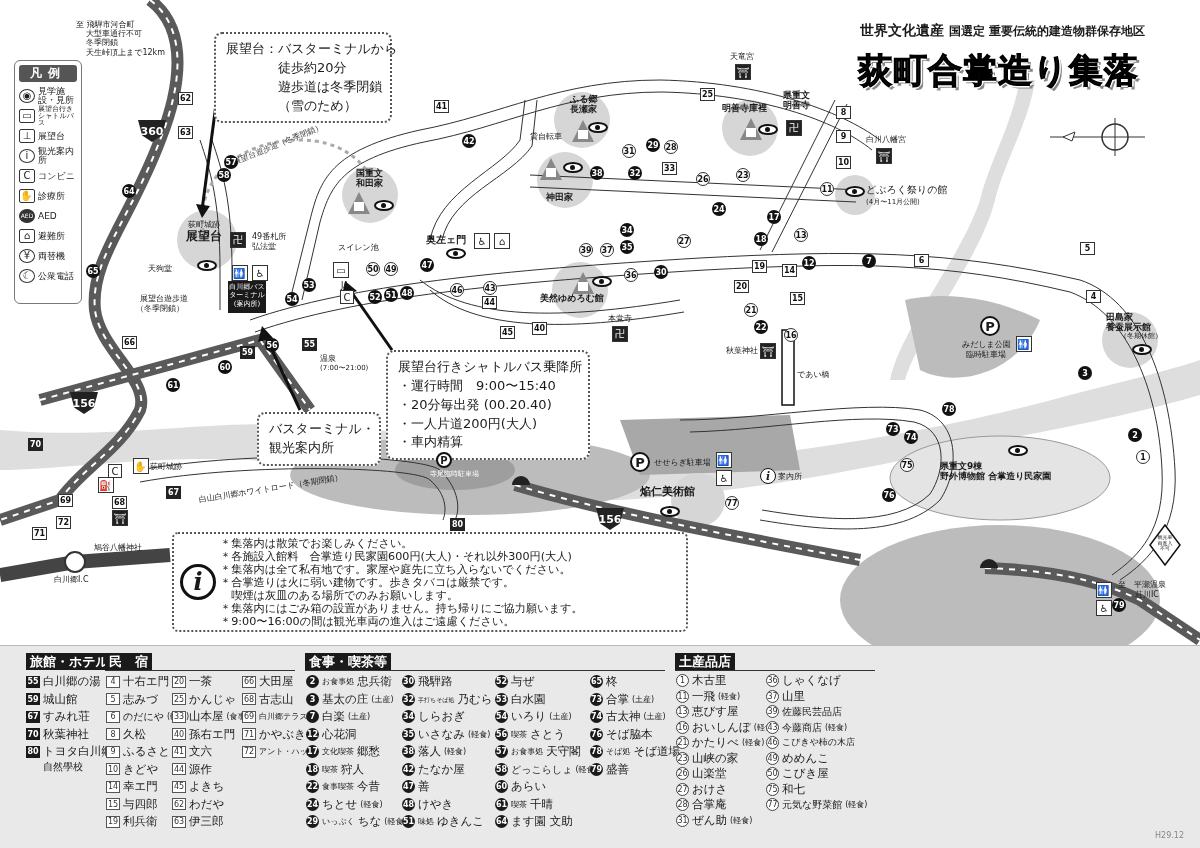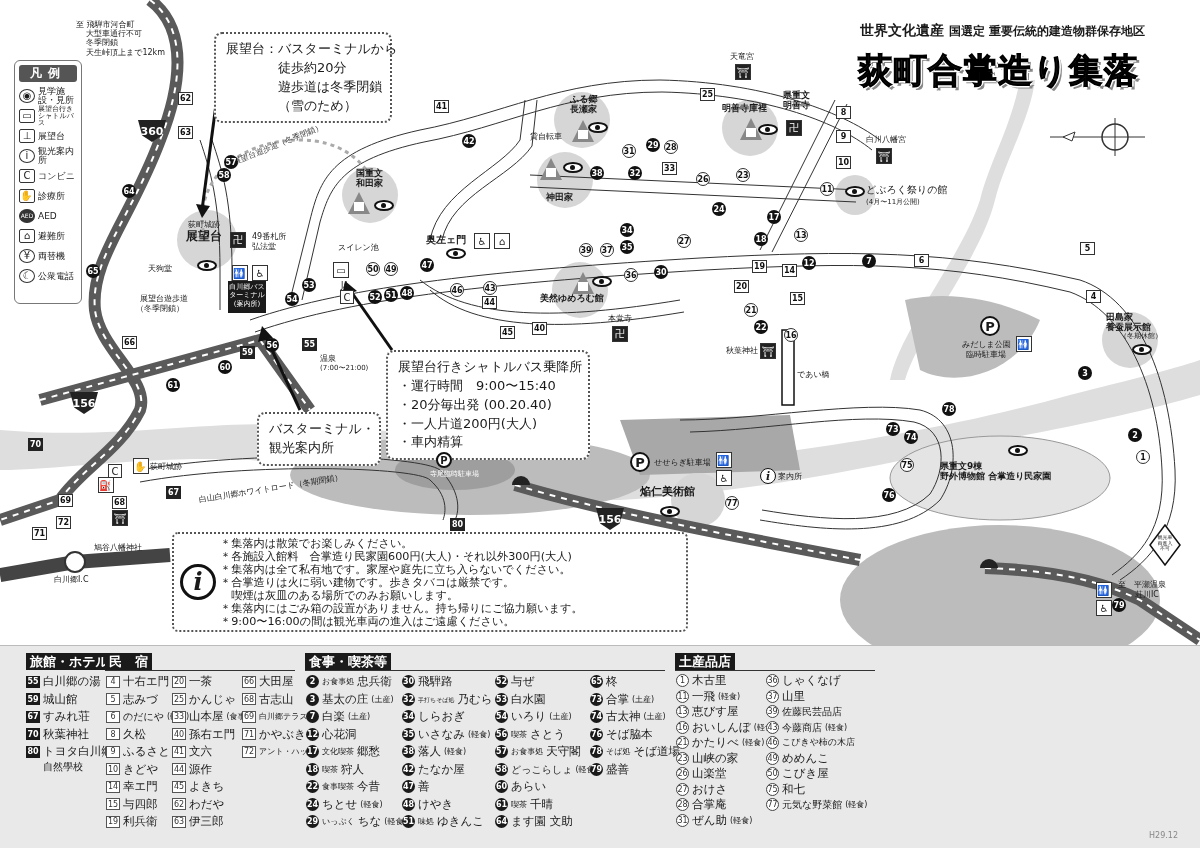--- a/index.html
+++ b/index.html
@@ -44,21 +44,21 @@
   .list { position: absolute; font-size: 11.5px; line-height: 17.5px; }
   .list .row { display: flex; align-items: center; gap: 3px; white-space: nowrap; height: 17.5px; }
   .num { display: inline-flex; align-items: center; justify-content: center; font-size: 8px; font-weight: bold; flex-shrink: 0; }
   .num.sqd { width: 14px; height: 12px; background: #1a1a1a; color: #fff; }
   .num.sqo { width: 14px; height: 12px; border: 1px solid #555; background: #fff; color: #333; font-weight: normal; }
   .num.cd { width: 13px; height: 13px; border-radius: 50%; background: #1a1a1a; color: #fff; }
   .num.co { width: 13px; height: 13px; border-radius: 50%; border: 1px solid #444; background: #fff; color: #333; font-weight: normal; }
   .list .sm { font-size: 8px; }
   .contacts { position: absolute; left: 900px; top: 780px; font-size: 11px; line-height: 13px; }
   .contacts div { white-space: nowrap; }
-  .ver { position: absolute; right: 22px; top: 828px; font-size: 8px; color: #888; }
+  .ver { position: absolute; right: 16px; top: 828px; font-size: 8px; color: #888; }
 </style>
 </head>
 <body>
 
 <div class="map">
   <svg class="base" width="1200" height="645" viewBox="0 0 1200 645">
 
     <path d="M0 430 C 120 440, 200 420, 300 425 C 450 430, 600 470, 760 455 C 880 440, 980 420, 1070 395 C 1130 380, 1170 370, 1200 360 L1200 395 C 1150 410, 1080 425, 1000 440 C 900 460, 780 490, 620 500 C 480 500, 360 470, 250 460 C 150 455, 60 470, 0 470 Z" fill="#dedede"></path>
     <path d="M1020 80 C 1010 130, 990 160, 980 200 C 960 260, 900 330, 890 380 L 905 380 C 920 330, 980 260, 995 200 C 1005 160, 1030 120, 1035 80 Z" fill="#dedede"></path>
 

